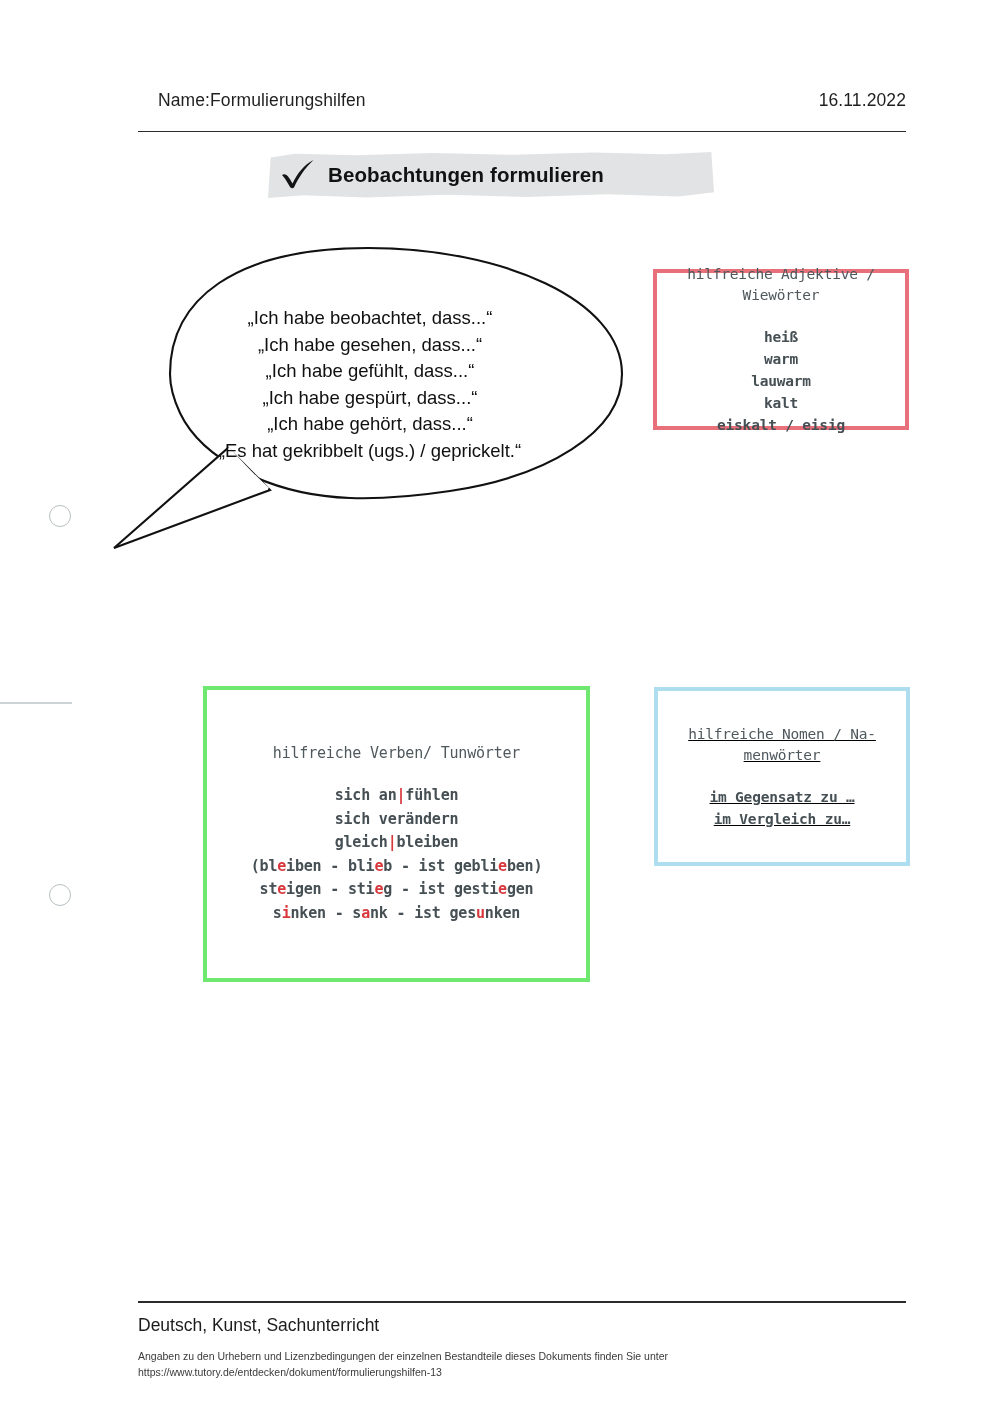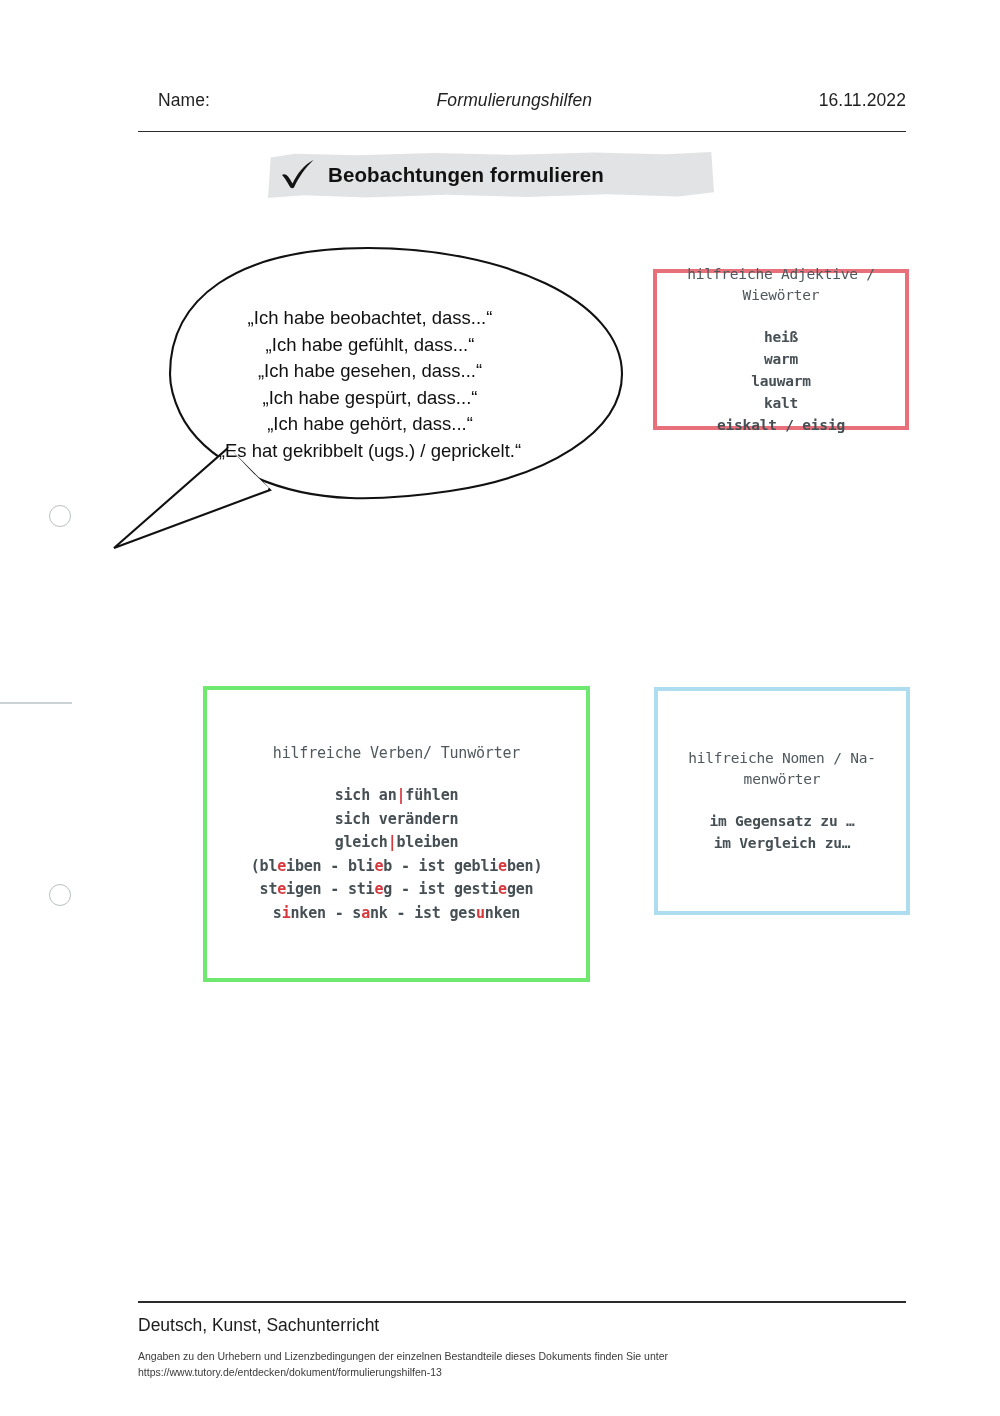--- a/index.html
+++ b/index.html
@@ -49,21 +49,21 @@
   }
   #header .hdr-row {
     display: flex;
     align-items: baseline;
     justify-content: space-between;
     font-size: 17.5px;
     color: #1f1f1f;
     letter-spacing: .1px;
   }
   #header .hdr-name  { flex: 0 0 auto; margin-left: 20px; }
-  #header .hdr-title { flex: 1 1 auto; text-align: center; font-style: italic; }
+  #header .hdr-title { flex: 1 1 auto; text-align: left; }
   #header .hdr-date  { flex: 0 0 auto; }
 
   
   #title-banner {
     position: absolute;
     left: 268px;
     top: 151px;
     width: 446px;
     height: 47px;
   }
@@ -152,23 +152,24 @@
   #box-verbs {
     left: 203px; top: 686px;
     width: 387px; height: 296px;
     border: 4px solid #6ee86e;
     padding: 14px 4px;
   }
   #box-verbs .hint-heading { font-size: 15px; }
   #box-verbs .hint-list { font-size: 15px; line-height: 23.5px; }
   #box-nouns {
     left: 654px; top: 687px;
-    width: 256px; height: 228px;
+    width: 256px; height: 179px;
     border: 4px solid #aeddf0;
     padding: 14px 12px;
+    text-decoration: underline;
   }
   #box-nouns .hint-heading { font-size: 14.5px; }
   #box-nouns .hint-list { font-size: 14.5px; line-height: 22px; }
 
   
   #footer {
     position: absolute;
     left: 138px;
     top: 1301px;
     width: 768px;
@@ -226,22 +227,22 @@
              C512,190 435,234 340,248
              C300,254 268,256 240,255
              C160,252 92,216 70,170
              C63,155 60,143 60,131
              C60,57 124,5 258,5 Z" fill="#ffffff" stroke="#111111" stroke-width="2.1"></path>
     <path d="M118,205 L160,247 L4,305 Z" fill="#ffffff" stroke="#111111" stroke-width="2.1" stroke-linejoin="miter"></path>
     <path d="M118,205 C128,216 142,232 158,246" fill="none" stroke="#ffffff" stroke-width="3"></path>
   </svg>
   <div class="bubble-text">
     <div>„Ich habe beobachtet, dass...“</div>
+    <div>„Ich habe gesehen, dass...“</div>
     <div>„Ich habe gefühlt, dass...“</div>
-    <div>„Ich habe gesehen, dass...“</div>
     <div>„Ich habe gespürt, dass...“</div>
     <div>„Ich habe gehört, dass...“</div>
     <div>„Es hat gekribbelt (ugs.) / geprickelt.“</div>
   </div>
 </div>
 
 <div class="hint-box" id="box-adjectives">
   <div class="hint-heading">hilfreiche Adjektive / Wiewörter</div>
   <div class="hint-list">
       <div><span>heiß</span></div>

